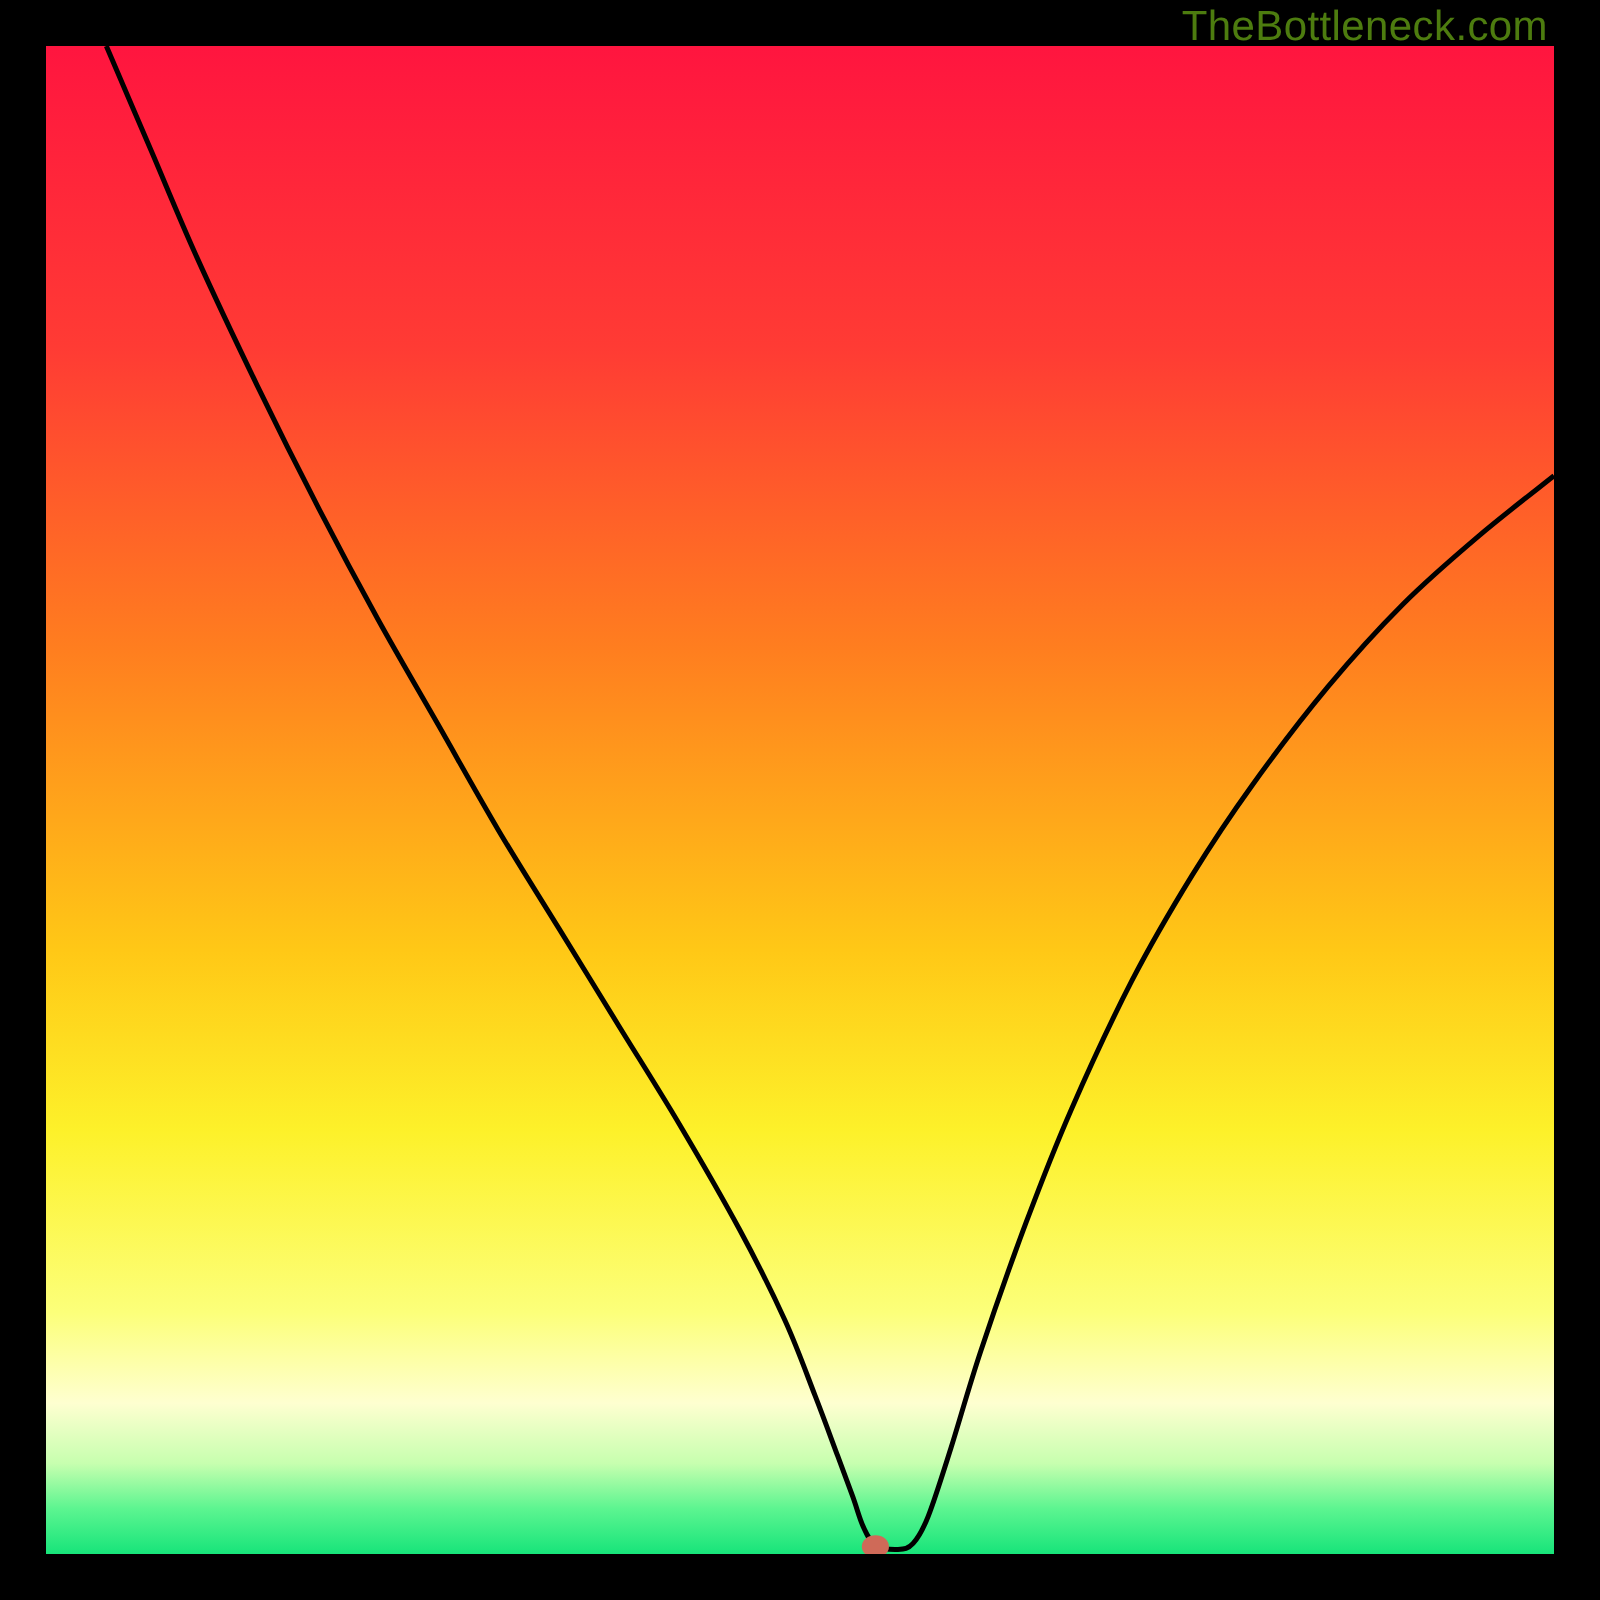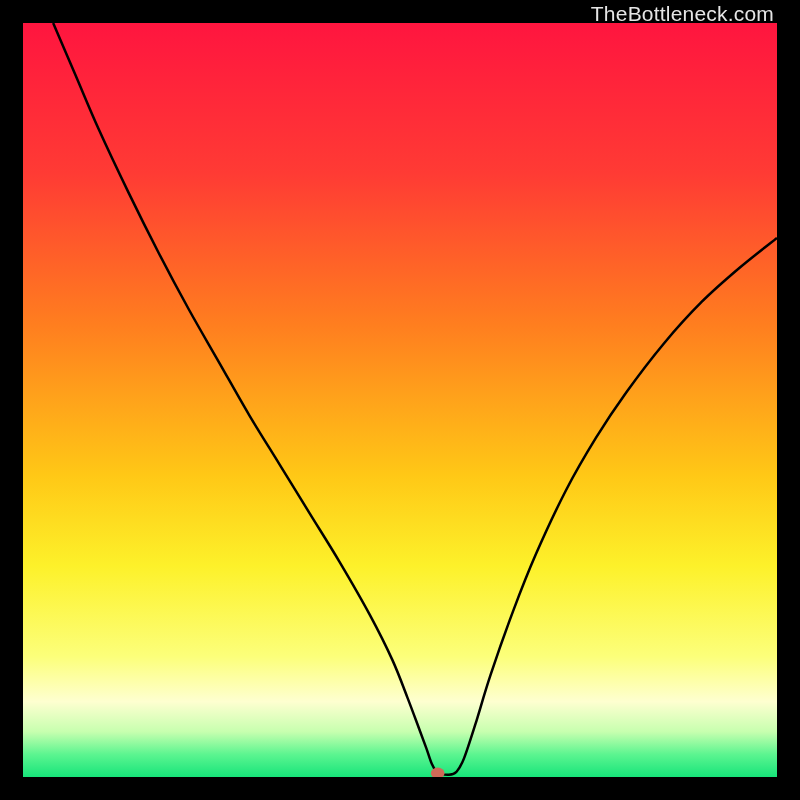--- a/index.html
+++ b/index.html
@@ -23,21 +23,21 @@
     position: absolute;
     left: 0;
     top: 0;
     width: 754px;
     height: 754px;
   }
   .watermark {
     position: absolute;
     top: 2px;
     right: 26px;
-    color: #e5e5e5;
+    color: #4d7c0f;
     font-size: 21px;
     font-weight: 500;
     letter-spacing: 0.2px;
     user-select: none;
   }
 </style>
 </head>
 <body>
 
 <div class="frame">

